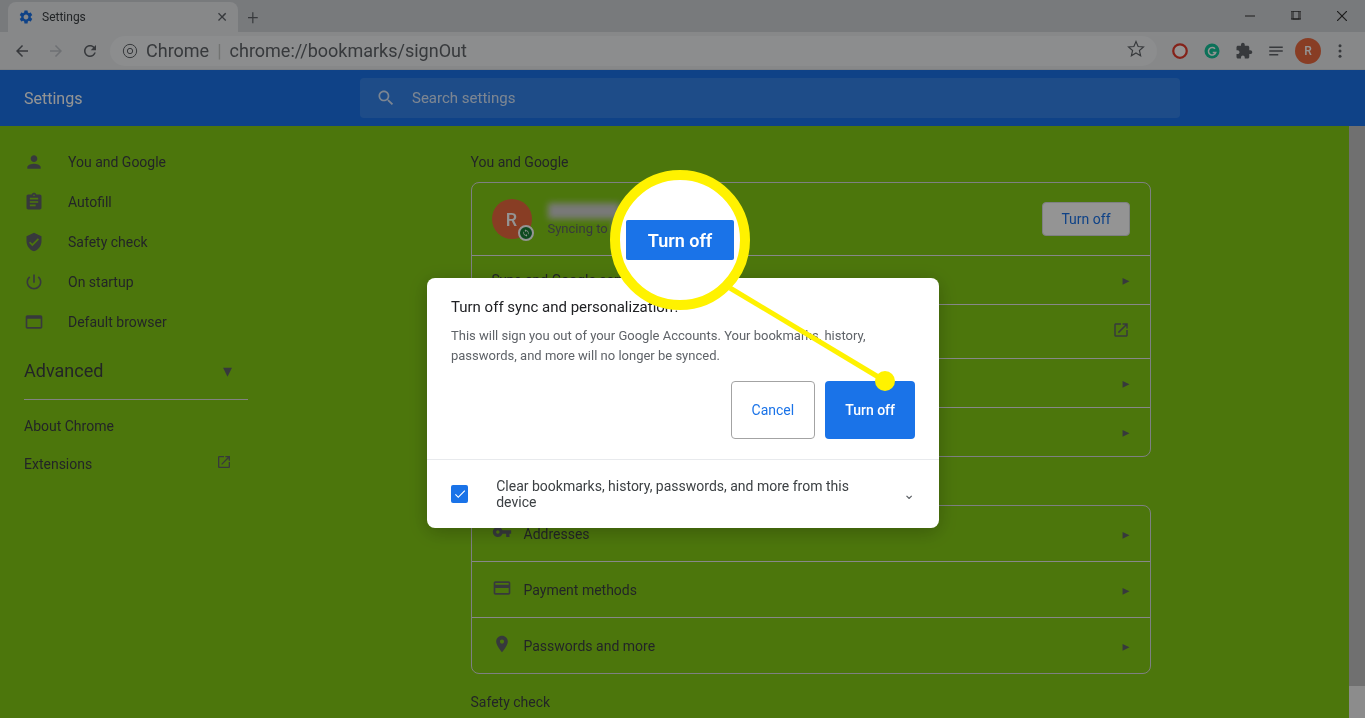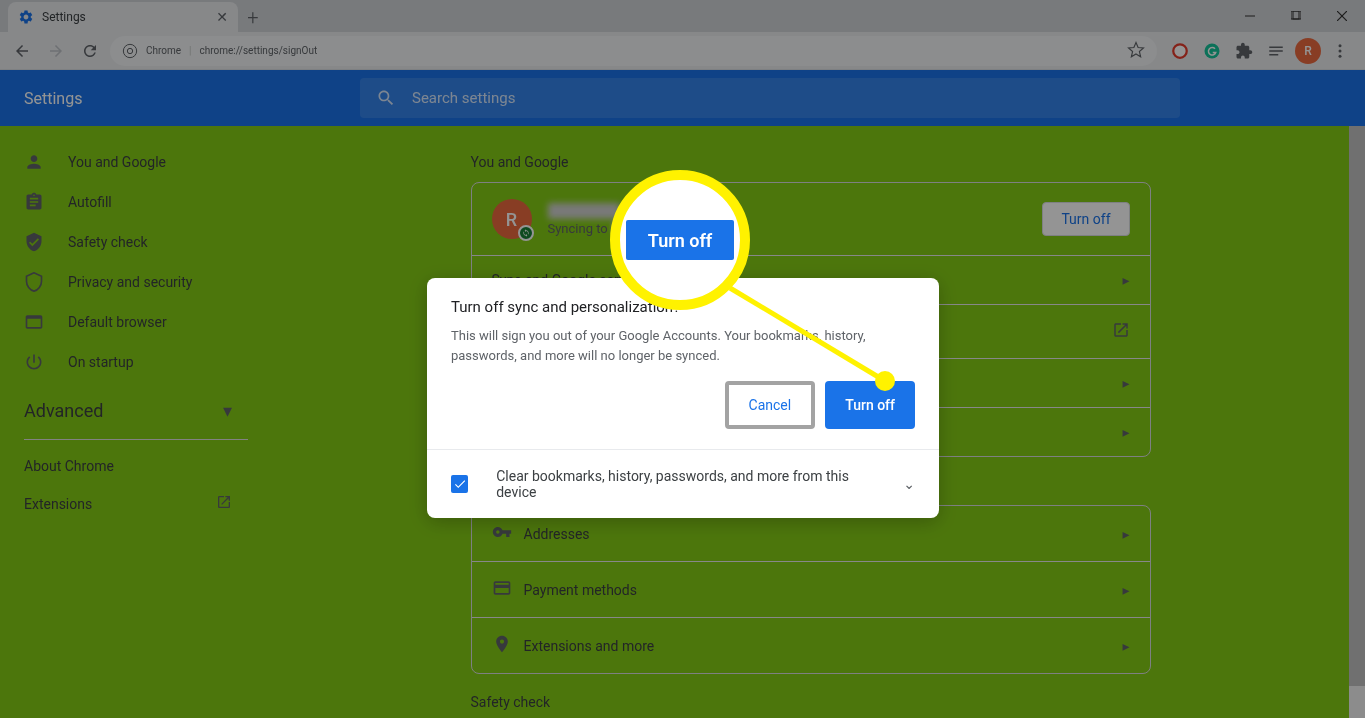--- a/index.html
+++ b/index.html
@@ -11,21 +11,21 @@
 .tab .favicon { width: 16px; height: 16px; display: flex; align-items: center; justify-content: center; }
 .tab .close-tab { margin-left: auto; font-size: 14px; color: #5f6368; }
 .newtab { width: 30px; height: 30px; display: flex; align-items: center; justify-content: center; color: #5f6368; font-size: 20px; font-weight: 300; }
 .winctrl { margin-left: auto; display: flex; }
 .winctrl > div { width: 46px; height: 32px; display: flex; align-items: center; justify-content: center; color: #333; }
 
 
 .toolbar { height: 38px; background: #e8eaed; display: flex; align-items: center; padding: 0 8px; gap: 6px; border-bottom: 1px solid #dadce0; }
 .toolbar .navbtn { width: 28px; height: 28px; display: flex; align-items: center; justify-content: center; color: #5f6368; border-radius: 50%; }
 .toolbar .navbtn.disabled { color: #bdc1c6; }
-.omnibox { flex: 1; height: 30px; background: #f1f3f4; border-radius: 15px; display: flex; align-items: center; padding: 0 12px; gap: 8px; font-size: 10px; color: #5f6368; }
+.omnibox { flex: 1; height: 30px; background: #f1f3f4; border-radius: 15px; display: flex; align-items: center; padding: 0 12px; gap: 8px; font-size: 18px; color: #5f6368; }
 .omnibox .star { margin-left: auto; }
 .ext-icons { display: flex; gap: 6px; align-items: center; padding: 0 4px; }
 .ext-icons > div { width: 26px; height: 26px; display: flex; align-items: center; justify-content: center; border-radius: 50%; }
 .avatar-small { width: 24px; height: 24px; border-radius: 50%; background: #ea6a3f; color: #fff; display: flex; align-items: center; justify-content: center; font-size: 12px; font-weight: 500; }
 
 
 .app-header { height: 56px; background: #1a73e8; display: flex; align-items: center; padding: 0 24px; }
 .app-title { color: #fff; font-size: 16px; font-weight: 400; width: 336px; }
 .search-settings { width: 820px; height: 40px; background: rgba(255,255,255,0.12); border-radius: 4px; display: flex; align-items: center; padding: 0 16px; gap: 16px; color: rgba(255,255,255,0.8); font-size: 15px; text-align: center; }
 
@@ -64,21 +64,21 @@
 .scrollbar-thumb { width: 16px; background: #c1c1c1; position: absolute; top: 0; height: 560px; }
 
 
 .dim-overlay { position: absolute; inset: 0; background: rgba(0,0,0,0.42); z-index: 10; }
 
 
 .dialog { position: absolute; left: 427px; top: 278px; width: 512px; background: #fff; border-radius: 8px; box-shadow: 0 4px 20px rgba(0,0,0,0.25); z-index: 20; overflow: hidden; }
 .dialog-title { font-size: 15px; color: #202124; padding: 20px 24px 10px; }
 .dialog-body { font-size: 13px; color: #5f6368; padding: 0 24px 16px; line-height: 1.5; }
 .dialog-actions { display: flex; justify-content: flex-end; gap: 10px; padding: 0 24px 20px; }
-.btn-text { border: 4px solid #a3a3a3; background: #fff; color: #1a73e8; padding: 12px 20px; border-radius: 4px; font-size: 14px; cursor: pointer; }
+.btn-text { border: 1px solid #a3a3a3; background: #fff; color: #1a73e8; padding: 20px 20px; border-radius: 4px; font-size: 14px; cursor: pointer; }
 .btn-primary { border: none; background: #1a73e8; color: #fff; padding: 8px 20px; border-radius: 4px; font-size: 14px; cursor: pointer; font-weight: 500; }
 .dialog-divider { height: 1px; background: #e8eaed; }
 .dialog-check { display: flex; align-items: center; gap: 28px; padding: 18px 24px; font-size: 14px; color: #3c4043; }
 .checkbox { width: 18px; height: 18px; background: #1a73e8; border-radius: 2px; display: flex; align-items: center; justify-content: center; }
 .dialog-check .chev-down { margin-left: auto; color: #5f6368; }
 
 
 .highlight-circle { position: absolute; left: 610px; top: 170px; width: 140px; height: 140px; border-radius: 50%; border: 10px solid #fff200; background: #fff; z-index: 30; display: flex; align-items: center; justify-content: center; overflow: hidden; }
 .highlight-inner { width: 108px; height: 40px; background: #1a73e8; color: #fff; display: flex; align-items: center; justify-content: center; font-size: 18px; font-weight: 600; border-radius: 2px; }
 .highlight-endpoint { position: absolute; left: 875px; top: 371px; width: 20px; height: 20px; border-radius: 50%; background: #fff200; z-index: 31; }
@@ -136,21 +136,21 @@
         <path d="M17.65 6.35C16.2 4.9 14.21 4 12 4c-4.42 0-7.99 3.58-7.99 8s3.57 8 7.99 8c3.73 0 6.84-2.55 7.73-6h-2.08c-.82 2.33-3.04 4-5.65 4-3.31 0-6-2.69-6-6s2.69-6 6-6c1.66 0 3.14.69 4.22 1.78L13 11h7V4l-2.35 2.35z"></path>
       </svg>
     </div>
   <div class="omnibox">
     <svg width="16" height="16" viewBox="0 0 24 24" fill="#5f6368">
         <circle cx="12" cy="12" r="10" fill="none" stroke="#5f6368" stroke-width="1.5"></circle>
         <circle cx="12" cy="12" r="4" fill="none" stroke="#5f6368" stroke-width="1.5"></circle>
       </svg>
     <span>Chrome</span>
     <span style="color:#c4c7c5;">|</span>
-    <span>chrome://settings/signOut</span>
+    <span>chrome://bookmarks/signOut</span>
     <span class="star"><svg width="18" height="18" viewBox="0 0 24 24" fill="none" stroke="#5f6368" stroke-width="1.5">
           <path d="M12 17.27L18.18 21l-1.64-7.03L22 9.24l-7.19-.61L12 2 9.19 8.63 2 9.24l5.46 4.73L5.82 21z"></path>
         </svg></span>
   </div>
   <div class="ext-icons">
     <div>
         <svg width="18" height="18" viewBox="0 0 24 24">
           <circle cx="12" cy="12" r="9" fill="#fff" stroke="#e43b2c" stroke-width="3"></circle>
         </svg>
       </div>
@@ -214,40 +214,32 @@
           <span class="icon">
             <svg width="20" height="20" viewBox="0 0 24 24" fill="#5f6368">
               <path d="M12 1L3 5v6c0 5.55 3.84 10.74 9 12 5.16-1.26 9-6.45 9-12V5l-9-4zm-2 16l-4-4 1.41-1.41L10 14.17l6.59-6.59L18 9l-8 8z"></path>
             </svg>
           </span>
           <span>Safety check</span>
         </div>
       <div class="side-item">
           <span class="icon">
             <svg width="20" height="20" viewBox="0 0 24 24" fill="#5f6368">
-              <path d="M12 1L3 5v6c0 5.55 3.84 10.74 9 12 5.16-1.26 9-6.45 9-12V5l-9-4z" fill="none" stroke="#5f6368" stroke-width="2"></path>
-            </svg>
-          </span>
-          <span>Privacy and security</span>
+              <path d="M13 3h-2v10h2V3zm4.83 2.17l-1.42 1.42C17.99 7.86 19 9.81 19 12c0 3.87-3.13 7-7 7s-7-3.13-7-7c0-2.19 1.01-4.14 2.58-5.42L6.17 5.17C4.23 6.82 3 9.26 3 12c0 4.97 4.03 9 9 9s9-4.03 9-9c0-2.74-1.23-5.18-3.17-6.83z"></path>
+            </svg>
+          </span>
+          <span>On startup</span>
         </div>
       <div class="side-item">
           <span class="icon">
             <svg width="20" height="20" viewBox="0 0 24 24" fill="#5f6368">
               <path d="M20 4H4c-1.1 0-2 .9-2 2v12c0 1.1.9 2 2 2h16c1.1 0 2-.9 2-2V6c0-1.1-.9-2-2-2zm0 14H4V8h16v10z"></path>
             </svg>
           </span>
           <span>Default browser</span>
-        </div>
-      <div class="side-item">
-          <span class="icon">
-            <svg width="20" height="20" viewBox="0 0 24 24" fill="#5f6368">
-              <path d="M13 3h-2v10h2V3zm4.83 2.17l-1.42 1.42C17.99 7.86 19 9.81 19 12c0 3.87-3.13 7-7 7s-7-3.13-7-7c0-2.19 1.01-4.14 2.58-5.42L6.17 5.17C4.23 6.82 3 9.26 3 12c0 4.97 4.03 9 9 9s9-4.03 9-9c0-2.74-1.23-5.18-3.17-6.83z"></path>
-            </svg>
-          </span>
-          <span>On startup</span>
         </div>
     </div>
     <div class="side-adv">
       <span>Advanced</span>
       <span class="chev">▾</span>
     </div>
     <div class="side-divider"></div>
     <div class="side-link">
       <span>About Chrome</span>
     </div>
@@ -315,21 +307,21 @@
             <span class="row-icon"><svg width="20" height="20" viewBox="0 0 24 24" fill="#5f6368">
                 <path d="M20 4H4c-1.11 0-1.99.89-1.99 2L2 18c0 1.11.89 2 2 2h16c1.11 0 2-.89 2-2V6c0-1.11-.89-2-2-2zm0 14H4v-6h16v6zm0-10H4V6h16v2z"></path>
               </svg></span>
             <span>Payment methods</span>
             <span class="chev-right">▸</span>
           </div>
         <div class="setting-row">
             <span class="row-icon"><svg width="20" height="20" viewBox="0 0 24 24" fill="#5f6368">
                 <path d="M12 2C8.13 2 5 5.13 5 9c0 5.25 7 13 7 13s7-7.75 7-13c0-3.87-3.13-7-7-7zm0 9.5c-1.38 0-2.5-1.12-2.5-2.5s1.12-2.5 2.5-2.5 2.5 1.12 2.5 2.5-1.12 2.5-2.5 2.5z"></path>
               </svg></span>
-            <span>Extensions and more</span>
+            <span>Passwords and more</span>
             <span class="chev-right">▸</span>
           </div>
       </div>
 
       <div class="section-title">Safety check</div>
     </div>
   </div>
   <div class="scrollbar">
       <div class="scrollbar-thumb"></div>
     </div>

